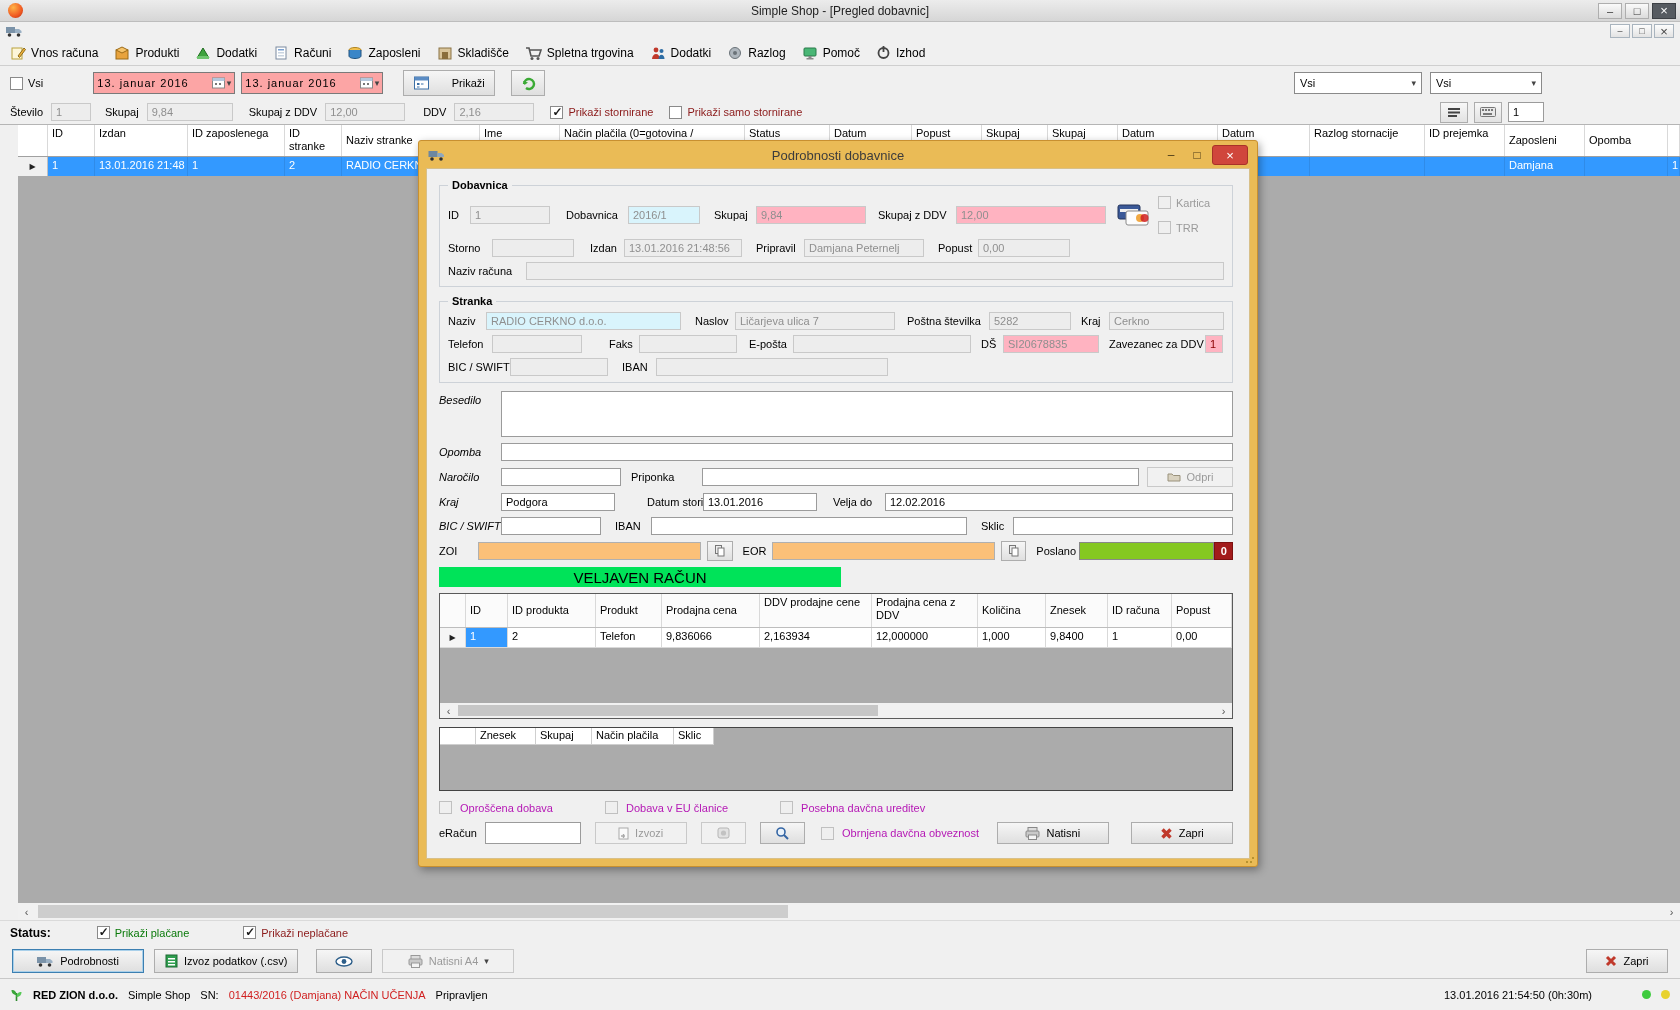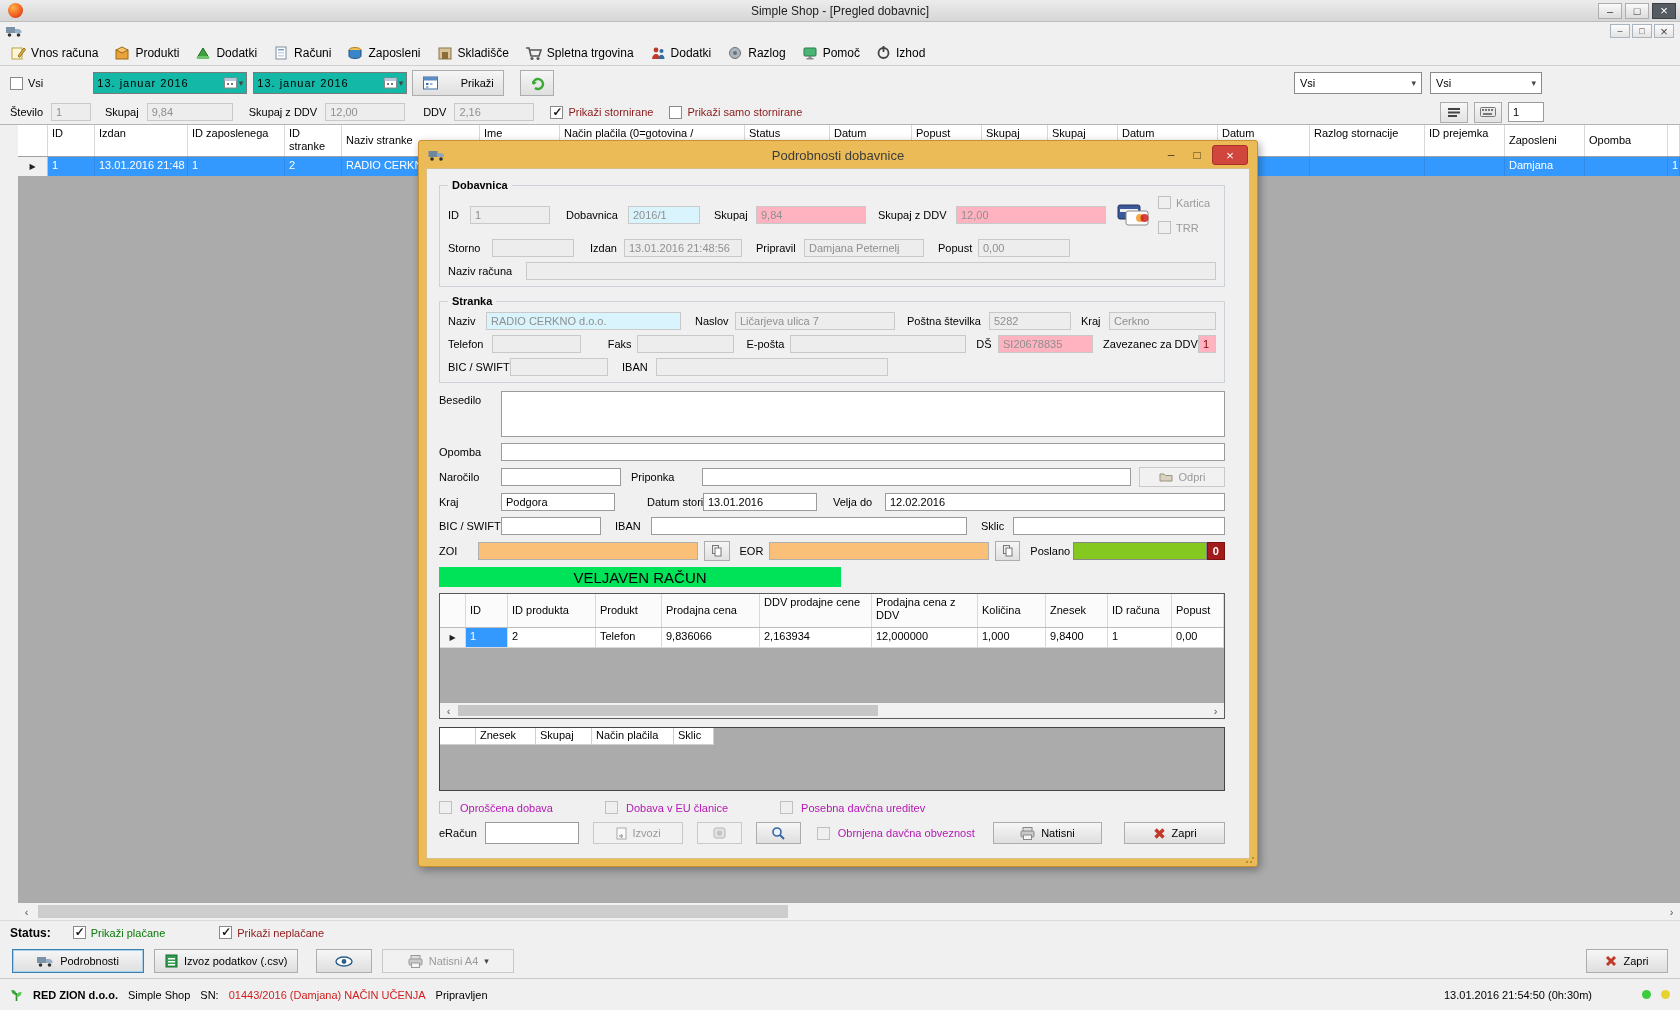--- a/index.html
+++ b/index.html
@@ -25,21 +25,21 @@
   .menubar { height:26px; display:flex; align-items:center; gap:16px; padding:0 10px; border-bottom:1px solid #cfcfcf; background:#f0f0f0; font-size:12px; flex:none; }
   .menuitem { display:flex; align-items:center; gap:5px; cursor:default; }
 
   
   .filterrow { height:34px; display:flex; align-items:center; padding:0 10px; flex:none; }
   .statsrow { height:24px; display:flex; align-items:center; padding:0 10px; flex:none; }
   .cbwrap { display:flex; align-items:center; gap:5px; }
   .cb { width:13px; height:13px; border:1px solid #8a8a8a; background:#fff; position:relative; flex:none; display:inline-block; }
   .cb.checked::after { content:"✓"; position:absolute; left:1px; top:-2px; font-size:12px; font-weight:bold; color:#1a1a1a; }
   .cb.dis { background:#efefef; border-color:#c0c0c0; }
-  .datepicker { width:154px; height:22px; border:1px solid #7a7a7a; background:#14b8a6; display:flex; align-items:center; padding:0 3px; gap:14px; }
+  .datepicker { width:142px; height:22px; border:1px solid #7a7a7a; background:#fca5a5; display:flex; align-items:center; padding:0 3px; gap:14px; }
   .datepicker .dtxt { flex:1; letter-spacing:1px; }
   .dp-icons { display:flex; align-items:center; gap:2px; }
   .btn { display:inline-flex; align-items:center; justify-content:center; gap:6px; height:24px; padding:0 10px; border:1px solid #adadad; background:linear-gradient(#f6f6f6,#dfdfdf); font-size:11px; }
   .btn.dis { color:#9a9a9a; background:#f1f1f1; border-color:#c9c9c9; }
   .btn.focusblue { border:1px solid #3c7fb1; box-shadow:0 0 0 1px #a9d0ea inset; }
   .select { height:22px; border:1px solid #8a8a8a; background:#fff; display:flex; align-items:center; padding:0 5px; }
   .select .sval { flex:1; }
   .arrow { color:#444; font-size:9px; }
   .field { height:18px; border:1px solid #c9c9c9; background:#ededed; color:#8f8f8f; display:inline-flex; align-items:center; padding:0 4px; overflow:hidden; white-space:nowrap; }
   .field.white { background:#fff; border-color:#9b9b9b; color:#000; }
@@ -74,27 +74,27 @@
   .statusbar { height:32px; display:flex; align-items:center; gap:10px; padding:0 10px; border-top:1px solid #c8c8c8; background:#f0f0f0; flex:none; }
   .dot { width:9px; height:9px; border-radius:50%; display:inline-block; }
 
   
   .dialog { position:absolute; left:418px; top:140px; width:840px; height:727px; background:#eabb56; border:1px solid #c89030; border-radius:3px; box-shadow:2px 3px 8px rgba(0,0,0,.35); padding:1px 7px 7px 7px; display:flex; flex-direction:column; z-index:10; }
   .dlg-title { height:26px; display:flex; align-items:center; padding:0 2px; position:relative; flex:none; }
   .dlg-title .dtitle { position:absolute; left:0; right:0; text-align:center; font-size:13px; color:#3c3c3c; }
   .dlg-btns { margin-left:auto; display:flex; align-items:center; gap:4px; z-index:2; }
   .dbtn { width:22px; height:17px; display:flex; align-items:center; justify-content:center; color:#4a3a16; font-size:12px; }
   .dbtn.close { width:36px; height:20px; background:#d0463c; border:1px solid #a83228; border-radius:3px; color:#fff; }
-  .dlg-body { flex:1; background:#f0f0f0; border:1px solid #d8c089; padding:10px 24px 6px 12px; display:flex; flex-direction:column; overflow:hidden; }
+  .dlg-body { flex:1; background:#f0f0f0; border:1px solid #d8c089; padding:10px 16px 6px 12px; display:flex; flex-direction:column; overflow:hidden; }
   .gb { border:1px solid #cdd2d8; position:relative; padding:10px 8px 6px 8px; margin:6px 0 8px 0; flex:none; }
   .gb-title { position:absolute; top:-7px; left:8px; background:#f0f0f0; padding:0 4px; font-weight:bold; }
   .frow { display:flex; align-items:center; margin-bottom:5px; min-height:18px; }
   .frow:last-child { margin-bottom:0; }
   .drow { display:flex; align-items:center; margin-bottom:6px; flex:none; }
-  .labcol { width:62px; flex:none; }
+  .labcol { width:62px; flex:none;font-style:italic; }
   .textarea { flex:1; height:46px; background:#fff; border:1px solid #9b9b9b; }
   .copybtn { width:26px; height:20px; display:inline-flex; align-items:center; justify-content:center; border:1px solid #adadad; background:linear-gradient(#f6f6f6,#e0e0e0); }
   .badge0 { width:19px; height:18px; background:#a21b1b; color:#fff; font-weight:bold; display:inline-flex; align-items:center; justify-content:center; border:1px solid #7c1111; }
   .banners { display:flex; margin-bottom:6px; flex:none; }
   .banner { height:20px; display:flex; align-items:center; justify-content:center; font-size:15px; color:#000; }
   .banner.valid { width:402px; background:#00e359; }
   .banner.nopay { flex:1; margin-left:6px; background:linear-gradient(#ededed,#c9c9c9); }
   .igrid { border:1px solid #5a5a5a; background:#ababab; display:flex; flex-direction:column; height:126px; margin-bottom:8px; flex:none; }
   .ighead { display:flex; height:34px; background:#fbfbfb; border-bottom:1px solid #bdbdbd; flex:none; }
   .igh { border-right:1px solid #d9d9d9; padding:2px 4px; line-height:13px; overflow:hidden; flex:none; background:#fbfbfb; }
@@ -292,21 +292,21 @@
             <svg width="13" height="12">
               <rect x="0.5" y="1" width="12" height="10" fill="#fff" stroke="#888"></rect>
               <rect x="0.5" y="1" width="12" height="3" fill="#b5c8dd"></rect>
               <rect x="3" y="6" width="2" height="2" fill="#777"></rect>
               <rect x="7" y="6" width="2" height="2" fill="#777"></rect>
             </svg>
           </span>
         <span class="arrow">▾</span>
       </span>
     </span>
-    <span class="btn" style="margin-left:5px; width:92px; height:26px;gap:23px;">
+    <span class="btn" style="margin-left:20px; width:92px; height:26px;gap:23px;">
       <span>
           <svg width="15" height="14">
             <rect x="0.5" y="1" width="14" height="12" fill="#fff" stroke="#3a6ea5"></rect>
             <rect x="0.5" y="1" width="14" height="3.5" fill="#5b8cc4"></rect>
             <rect x="3" y="7" width="2.5" height="2" fill="#3a6ea5"></rect>
             <rect x="7" y="7" width="2.5" height="2" fill="#9bb7d4"></rect>
             <rect x="3" y="10" width="2.5" height="2" fill="#9bb7d4"></rect>
           </svg>
         </span>
       <b style="font-weight:normal">Prikaži</b>
@@ -430,21 +430,21 @@
     <div class="gempty"></div>
     <div class="hscroll">
       <span class="harrow">‹</span>
       <span class="hthumb"></span>
       <span class="harrow" style="margin-left:auto">›</span>
     </div>
   </div>
 
   <div class="statusrow">
     <b style="font-size:12px">Status:</b>
-    <span class="cbwrap" style="margin-left:8px">
+    <span class="cbwrap" style="margin-left:32px">
       <span class="cb checked"></span>
       <span class="lab t-green">Prikaži plačane</span>
     </span>
     <span class="cbwrap" style="margin-left:40px">
       <span class="cb checked"></span>
       <span class="lab t-darkred">Prikaži neplačane</span>
     </span>
   </div>
 
   <div class="actionsrow">

